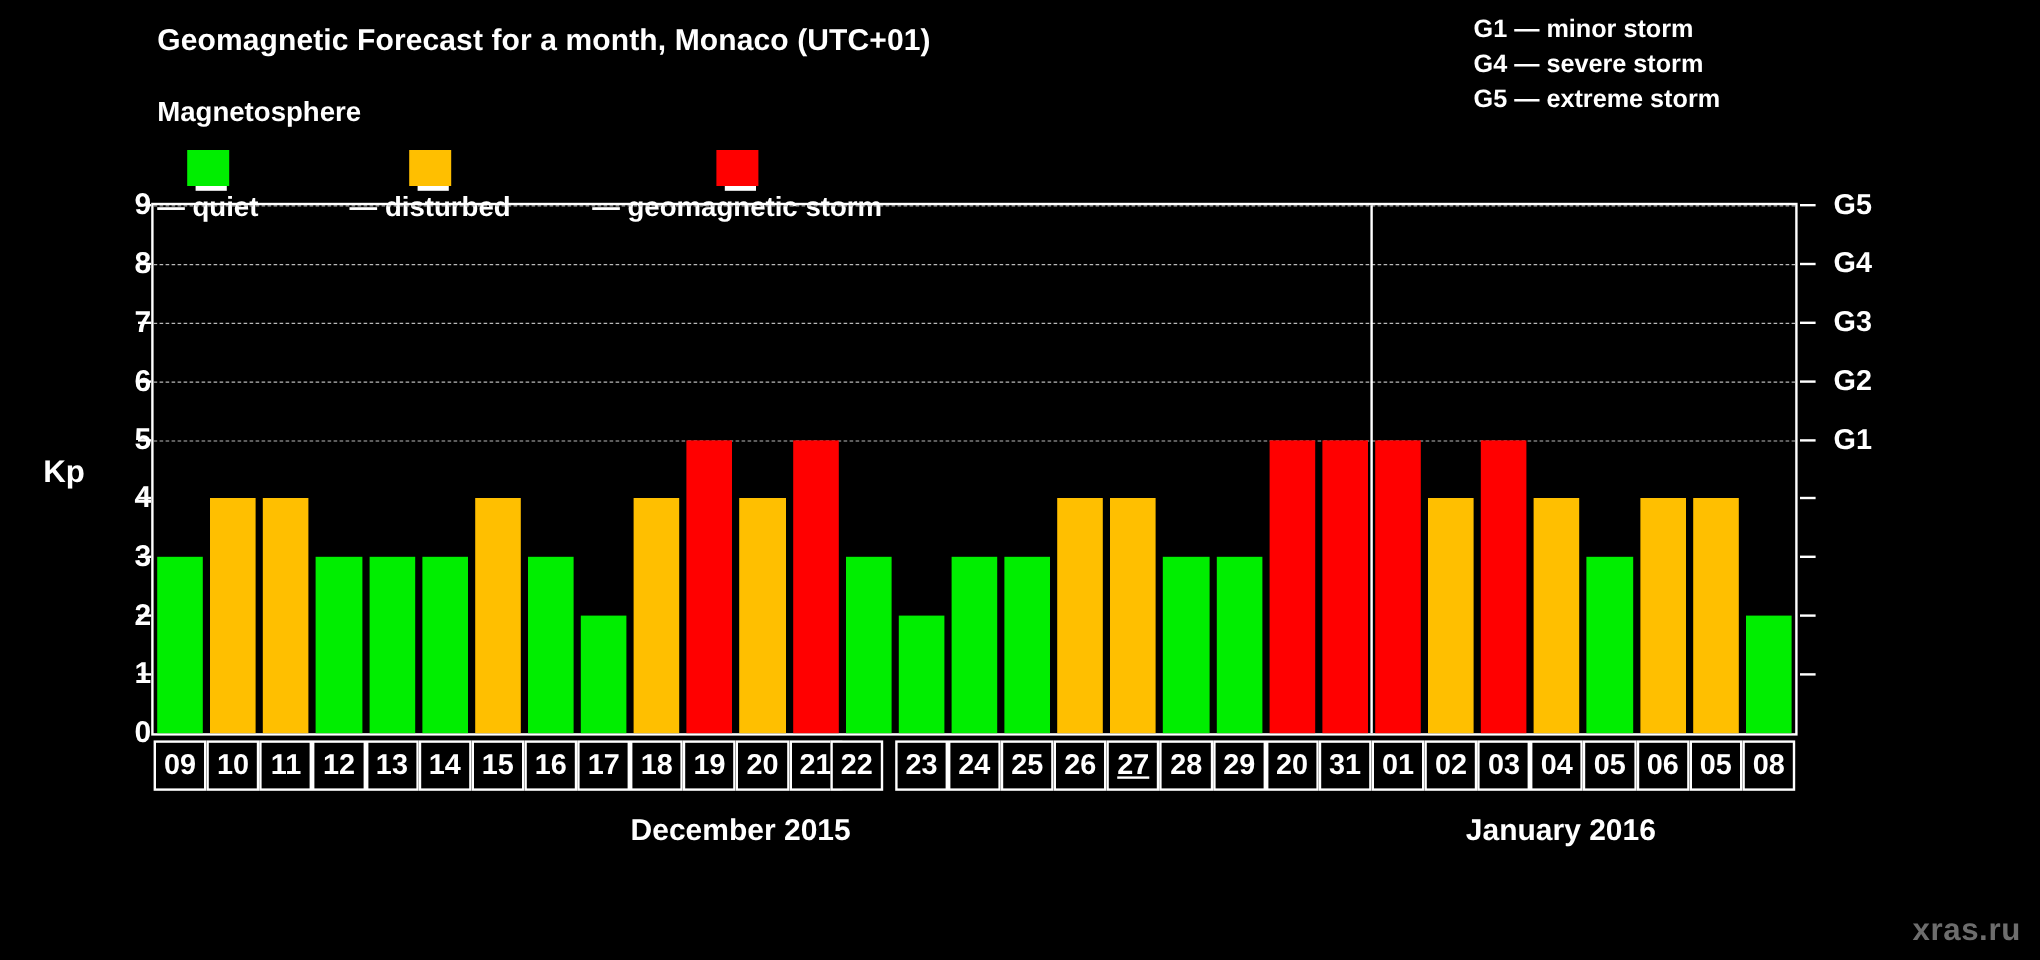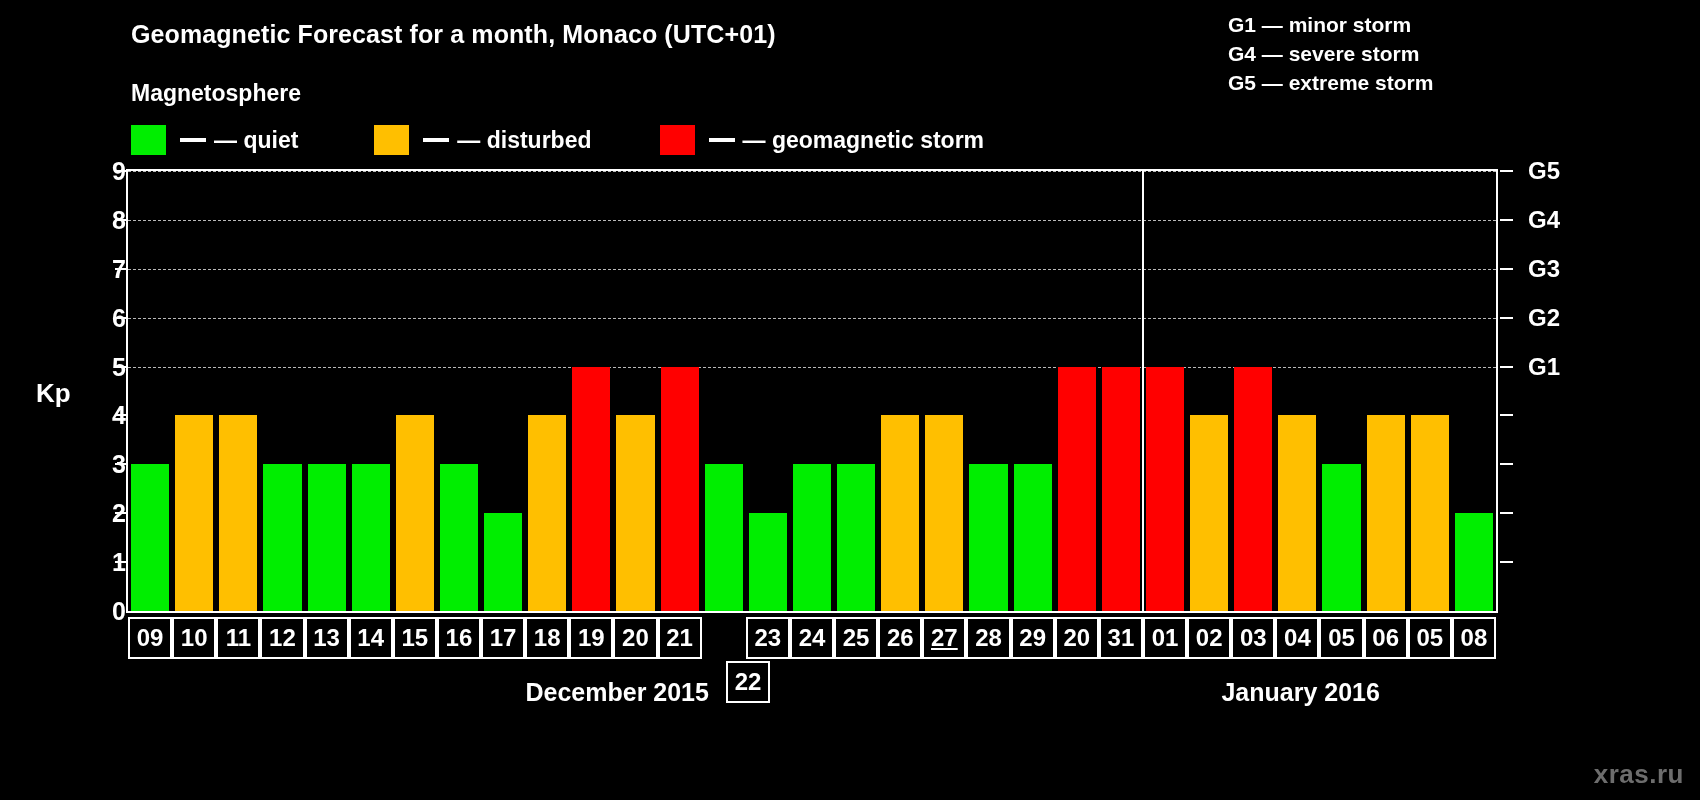--- a/index.html
+++ b/index.html
@@ -16,21 +16,21 @@
     font-size:25px;font-weight:bold;letter-spacing:.1px;white-space:nowrap;
   }
   .magneto-label{
     position:absolute;left:131px;top:80px;
     font-size:23px;font-weight:bold;white-space:nowrap;
   }
   .legend{
     position:absolute;left:131px;top:125px;
     display:flex;align-items:center;
   }
-  .legend-item{display:flex;align-items:center;}
+  .legend-item{display:flex;align-items:center;flex-direction:column;}
   .legend-swatch{width:35px;height:30px;display:block;}
   .legend-dash{
     display:inline-block;width:26px;height:4px;background:#fff;
     margin:0 8px 0 14px;
   }
   .legend-text{font-size:23px;font-weight:bold;white-space:nowrap;}
   .gap-a{width:76px;}
   .gap-b{width:68px;}
 
   .gscale{
@@ -301,21 +301,21 @@
       <div class="daycell" style="left: 134.387px; width: 44.129px;">12</div>
       <div class="daycell" style="left: 178.516px; width: 44.129px;">13</div>
       <div class="daycell" style="left: 222.645px; width: 44.129px;">14</div>
       <div class="daycell" style="left: 266.774px; width: 44.129px;">15</div>
       <div class="daycell" style="left: 310.903px; width: 44.129px;">16</div>
       <div class="daycell" style="left: 355.032px; width: 44.129px;">17</div>
       <div class="daycell" style="left: 399.161px; width: 44.129px;">18</div>
       <div class="daycell" style="left: 443.29px; width: 44.129px;">19</div>
       <div class="daycell" style="left: 487.419px; width: 44.129px;">20</div>
       <div class="daycell" style="left: 531.548px; width: 44.129px;">21</div>
-      <div class="daycell" style="left: 600px; width: 44.129px; margin-top: 44px;">22</div>
+      <div class="daycell" style="left: 566px; width: 44.129px;">22</div>
       <div class="daycell" style="left: 619.806px; width: 44.129px;">23</div>
       <div class="daycell" style="left: 663.935px; width: 44.129px;">24</div>
       <div class="daycell" style="left: 708.065px; width: 44.129px;">25</div>
       <div class="daycell" style="left: 752.194px; width: 44.129px;">26</div>
       <div class="daycell" style="left: 796.323px; width: 44.129px; text-decoration: underline;">27</div>
       <div class="daycell" style="left: 840.452px; width: 44.129px;">28</div>
       <div class="daycell" style="left: 884.581px; width: 44.129px;">29</div>
       <div class="daycell" style="left: 928.71px; width: 44.129px;">20</div>
       <div class="daycell" style="left: 972.839px; width: 44.129px;">31</div>
       <div class="daycell" style="left: 1016.97px; width: 44.129px;">01</div>

